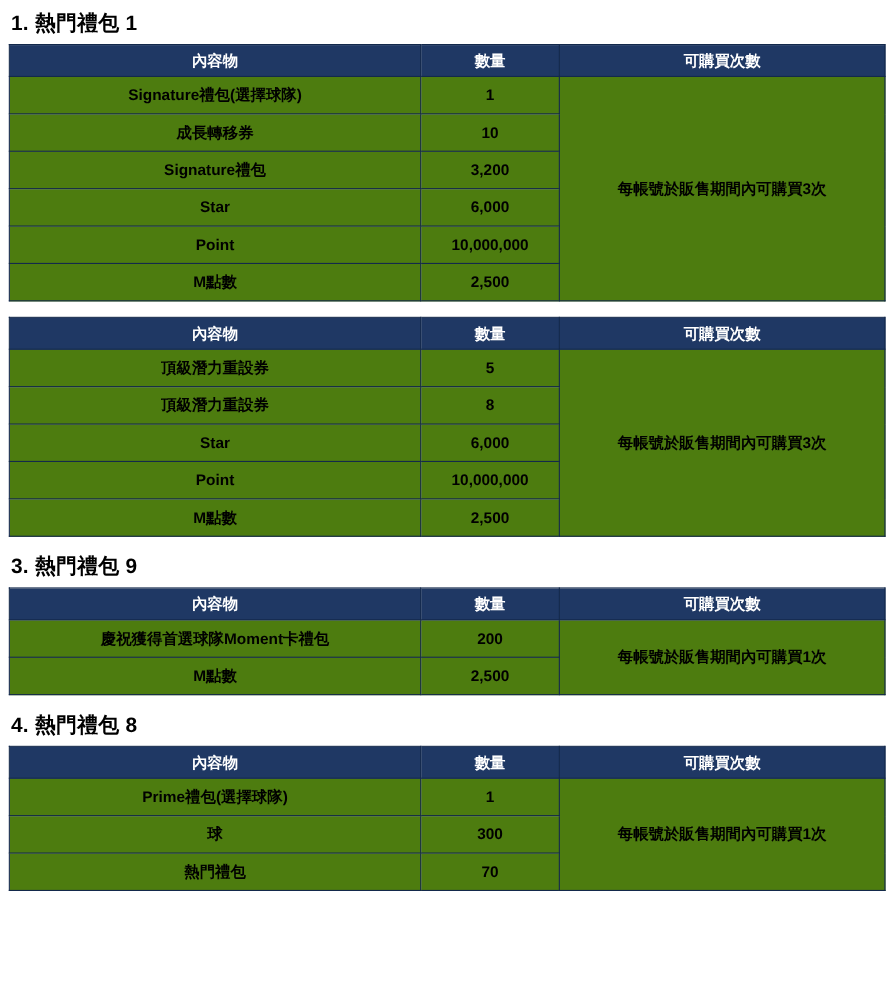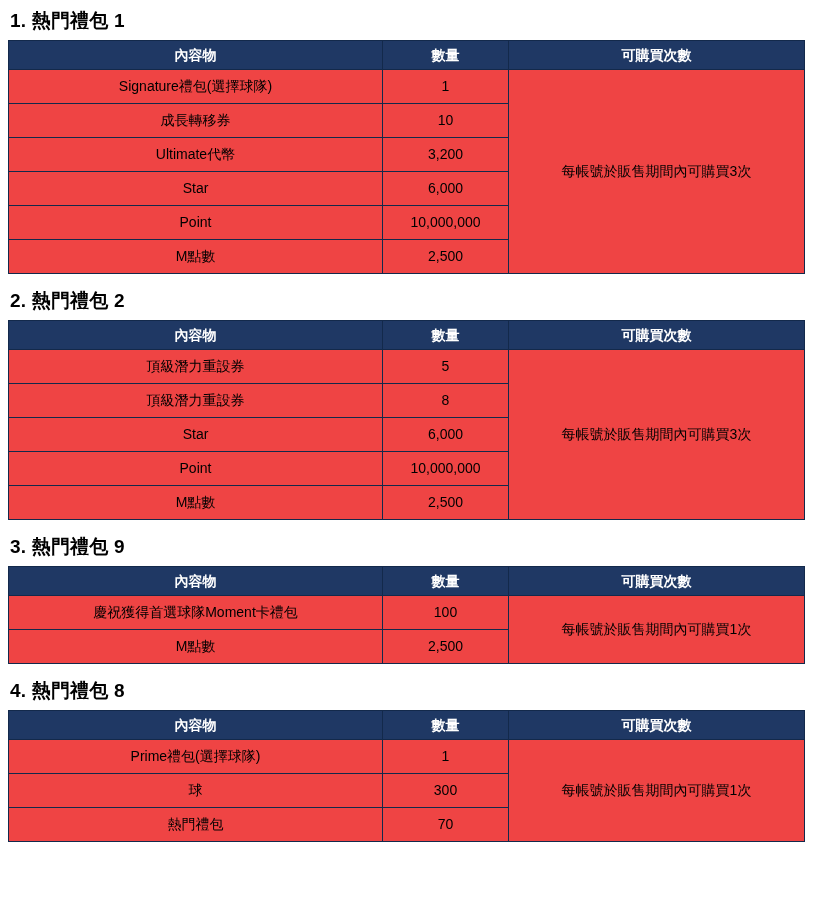--- a/index.html
+++ b/index.html
@@ -43,23 +43,23 @@
     height: 33px;
     line-height: 1.2;
   }
   table.pack-table thead th {
     background: #1f3864;
     color: #ffffff;
     font-weight: bold;
     height: 28px;
   }
   table.pack-table tbody td {
-    background: #ef4444;
+    background: #4d7c0f;
     color: #000000;
-    font-weight: normal;
+    font-weight: bold;
   }
   col.c-item { width: 374px; }
   col.c-qty  { width: 126px; }
   col.c-buy  { width: 296px; }
   td.buy-cell {
     font-size: 14px;
     margin-top: 36px;
   }
   .sec1 { margin-top: 2px; }
 </style>
@@ -87,41 +87,40 @@
         <tr>
           <td>Signature禮包(選擇球隊)</td>
           <td>1</td>
           <td class="buy-cell" rowspan="6">每帳號於販售期間內可購買3次</td>
         </tr>
         <tr>
           <td>成長轉移券</td>
           <td>10</td>
         </tr>
         <tr>
-          <td>Ultimate代幣</td>
+          <td>Signature禮包</td>
           <td>3,200</td>
         </tr>
         <tr>
           <td>Star</td>
           <td>6,000</td>
         </tr>
         <tr>
           <td>Point</td>
           <td>10,000,000</td>
         </tr>
         <tr>
           <td>M點數</td>
           <td>2,500</td>
         </tr>
       </tbody>
     </table>
   </div>
 
   <div class="section">
-    <div class="section-title">2. 熱門禮包 2</div>
     <table class="pack-table">
       <colgroup>
         <col class="c-item">
           <col class="c-qty">
           <col class="c-buy">
       </colgroup>
       <thead>
         <tr>
           <th>內容物</th>
           <th>數量</th>
@@ -165,21 +164,21 @@
       <thead>
         <tr>
           <th>內容物</th>
           <th>數量</th>
           <th>可購買次數</th>
         </tr>
       </thead>
       <tbody>
         <tr>
           <td>慶祝獲得首選球隊Moment卡禮包</td>
-          <td>100</td>
+          <td>200</td>
           <td class="buy-cell" rowspan="2">每帳號於販售期間內可購買1次</td>
         </tr>
         <tr>
           <td>M點數</td>
           <td>2,500</td>
         </tr>
       </tbody>
     </table>
   </div>
 

